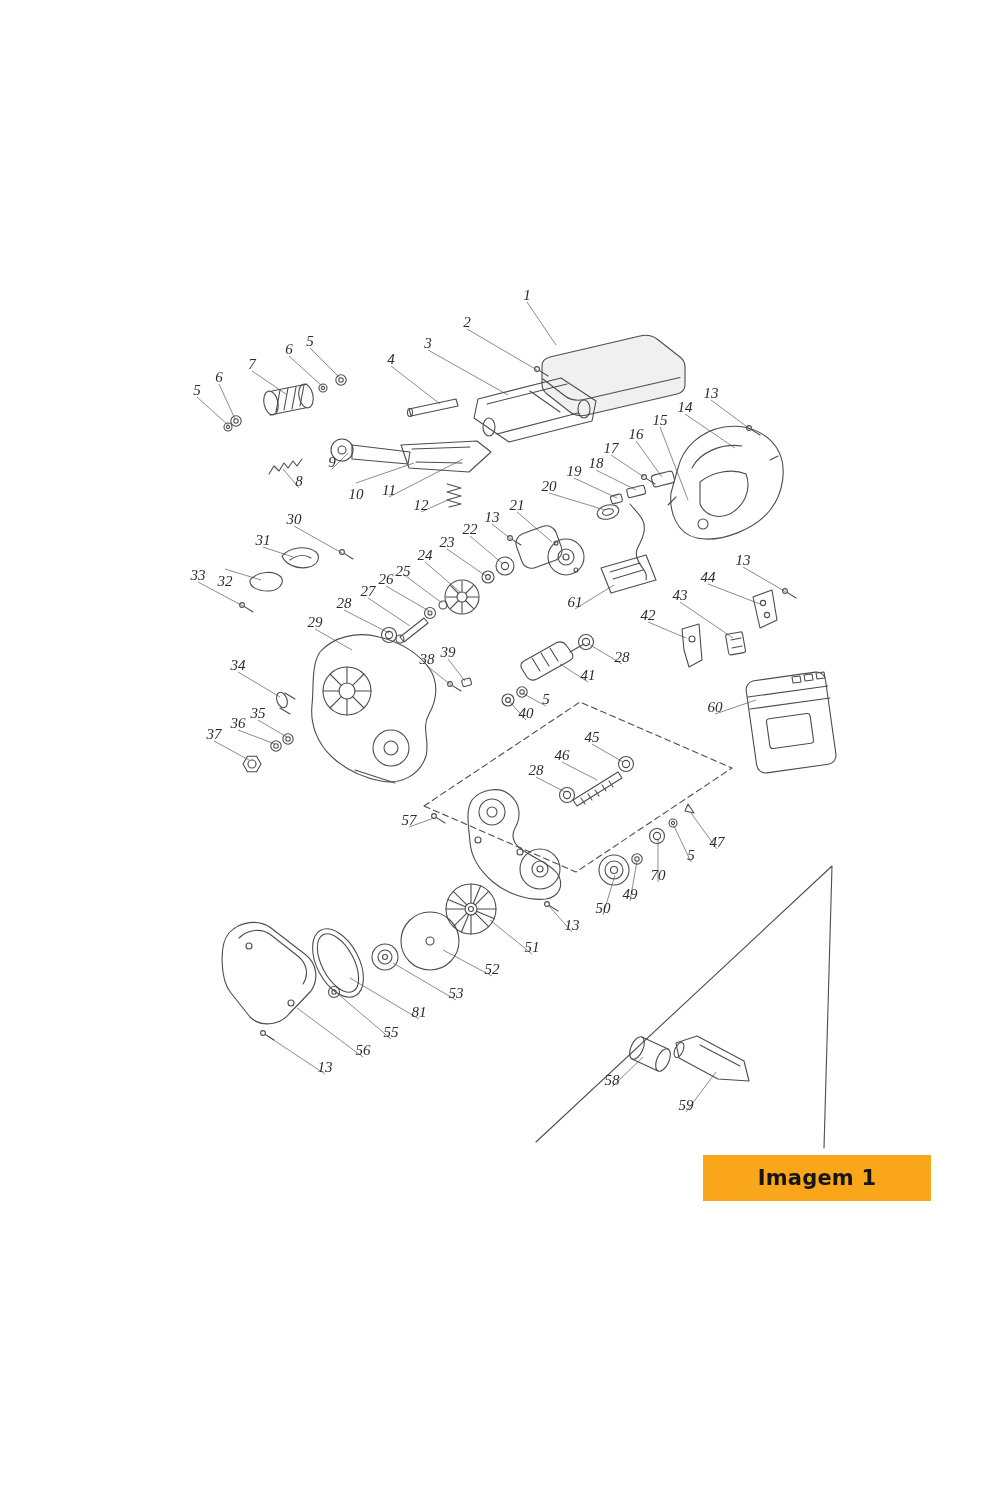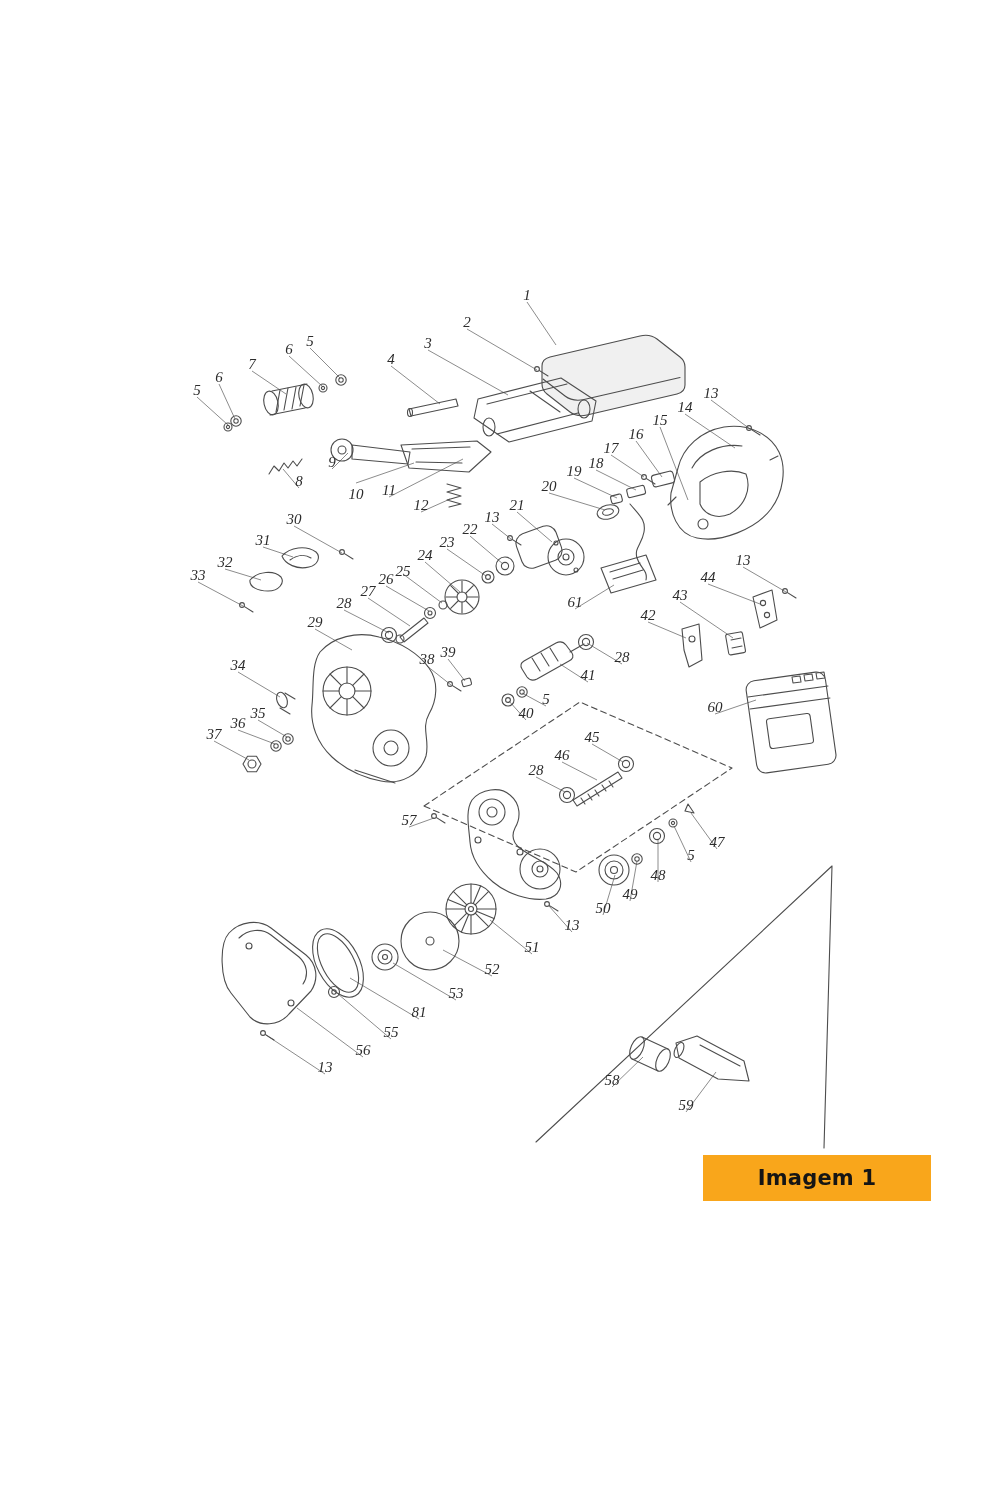--- a/index.html
+++ b/index.html
@@ -414,21 +414,21 @@
       <span class="part-label" style="left: 470px; top: 530px;">22</span>
       <span class="part-label" style="left: 447px; top: 543px;">23</span>
       <span class="part-label" style="left: 425px; top: 556px;">24</span>
       <span class="part-label" style="left: 403px; top: 572px; font-style: italic;">25</span>
       <span class="part-label" style="left: 386px; top: 580px;">26</span>
       <span class="part-label" style="left: 368px; top: 592px;">27</span>
       <span class="part-label" style="left: 344px; top: 604px;">28</span>
       <span class="part-label" style="left: 315px; top: 623px;">29</span>
       <span class="part-label" style="left: 294px; top: 520px;">30</span>
       <span class="part-label" style="left: 263px; top: 541px; font-family: Liberation Serif, serif;">31</span>
-      <span class="part-label" style="left: 225px; top: 563px;">32</span>
+      <span class="part-label" style="left: 225px; top: 582px;">32</span>
       <span class="part-label" style="left: 198px; top: 576px;">33</span>
       <span class="part-label" style="left: 238px; top: 666px;">34</span>
       <span class="part-label" style="left: 258px; top: 714px;">35</span>
       <span class="part-label" style="left: 238px; top: 724px;">36</span>
       <span class="part-label" style="left: 214px; top: 735px;">37</span>
       <span class="part-label" style="left: 427px; top: 660px;">38</span>
       <span class="part-label" style="left: 448px; top: 653px;">39</span>
       <span class="part-label" style="left: 526px; top: 714px;">40</span>
       <span class="part-label" style="left: 546px; top: 700px;">5</span>
       <span class="part-label" style="left: 588px; top: 676px;">41</span>
@@ -438,21 +438,21 @@
       <span class="part-label" style="left: 680px; top: 596px;">43</span>
       <span class="part-label" style="left: 708px; top: 578px;">44</span>
       <span class="part-label" style="left: 743px; top: 561px;">13</span>
       <span class="part-label" style="left: 715px; top: 708px;">60</span>
       <span class="part-label" style="left: 592px; top: 738px;">45</span>
       <span class="part-label" style="left: 562px; top: 756px;">46</span>
       <span class="part-label" style="left: 536px; top: 771px;">28</span>
       <span class="part-label" style="left: 409px; top: 821px;">57</span>
       <span class="part-label" style="left: 717px; top: 843px;">47</span>
       <span class="part-label" style="left: 691px; top: 856px;">5</span>
-      <span class="part-label" style="left: 658px; top: 876px;">48</span>
+      <span class="part-label" style="left: 658px; top: 876px;">70</span>
       <span class="part-label" style="left: 630px; top: 895px;">49</span>
       <span class="part-label" style="left: 603px; top: 909px;">50</span>
       <span class="part-label" style="left: 572px; top: 926px;">13</span>
       <span class="part-label" style="left: 532px; top: 948px;">51</span>
       <span class="part-label" style="left: 492px; top: 970px;">52</span>
       <span class="part-label" style="left: 456px; top: 994px;">53</span>
       <span class="part-label" style="left: 419px; top: 1013px;">81</span>
       <span class="part-label" style="left: 391px; top: 1033px;">55</span>
       <span class="part-label" style="left: 363px; top: 1051px;">56</span>
       <span class="part-label" style="left: 325px; top: 1068px;">13</span>

